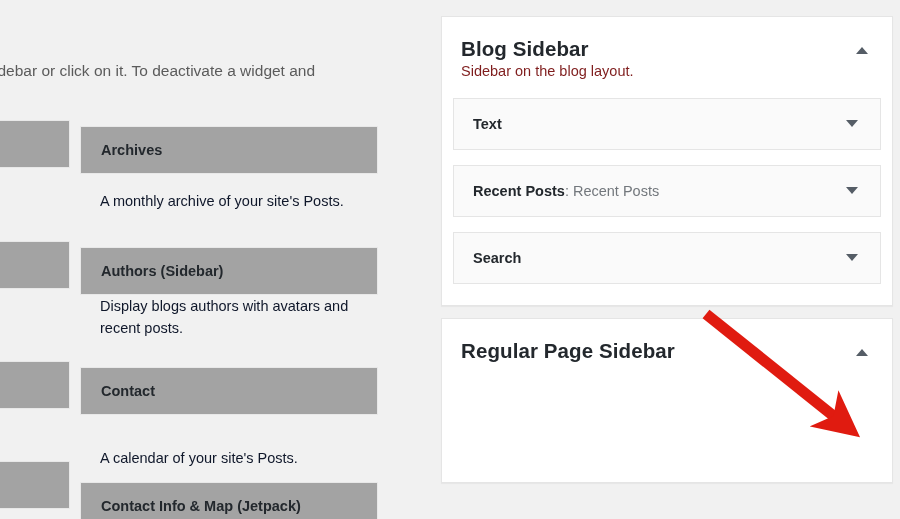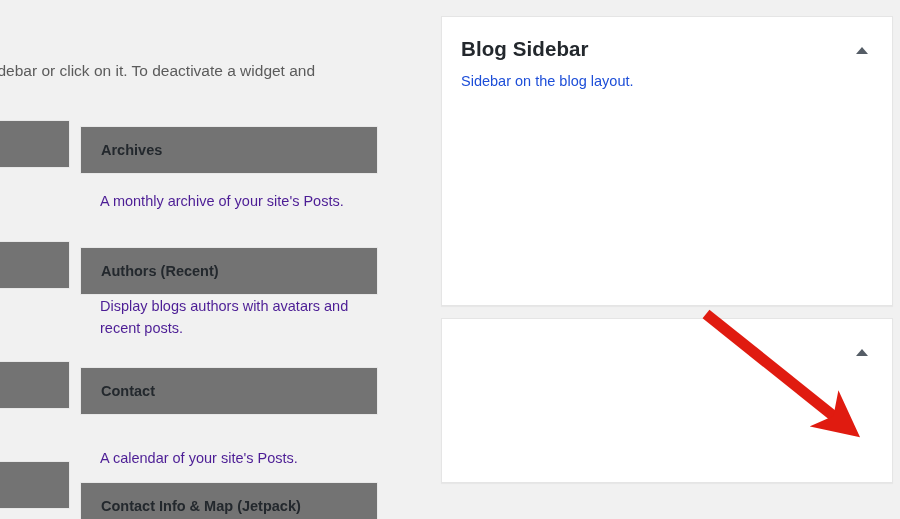--- a/index.html
+++ b/index.html
@@ -38,42 +38,42 @@
 
   .widget-col {
     position: absolute;
     top: 0;
   }
   #col-a { left: -60px; width: 130px; }
   #col-b { left: 80px;  width: 298px; }
 
   .widget-card {
     position: absolute;
-    background: #737373;
+    background: #a3a3a3;
     border: 1px solid #e8e8e8;
     box-sizing: border-box;
     height: 48px;
     display: flex;
     align-items: center;
     padding-left: 20px;
   }
   #col-a .widget-card { width: 130px; left: 0; }
   #col-b .widget-card { width: 298px; left: 0; }
 
   .widget-title {
     font-size: 14.5px;
     font-weight: bold;
     color: #23282d;
     white-space: nowrap;
   }
 
   .widget-desc {
     position: absolute;
     font-size: 14.5px;
-    color: #4c1d95;
+    color: #0f172a;
     line-height: 1.5;
     left: 20px;
     width: 280px;
   }
   #col-a .widget-desc { left: 20px; width: 160px; white-space: nowrap; }
 
   
   #right-region {
     position: absolute;
     left: 441px;
@@ -100,22 +100,21 @@
   }
   .panel-title {
     font-size: 20.5px;
     font-weight: bold;
     color: #23282d;
     letter-spacing: .1px;
     line-height: 1.2;
   }
   .panel-sub {
     font-size: 14.5px;
-    color: #1d4ed8;
-    margin-top: 10px;
+    color: #7f1d1d;
     line-height: 1.3;
   }
   .panel-toggle {
     position: absolute;
     right: 22px;
     top: 26px;
     width: 16px;
     height: 16px;
     cursor: pointer;
   }
@@ -215,21 +214,21 @@
     </div>
   </div>
 
   <div class="widget-col" id="col-b">
     <div class="widget-card" style="top:126px">
       <span class="widget-title">Archives</span>
     </div>
     <div class="widget-desc" style="top:191px">A monthly archive of your site's Posts.</div>
 
     <div class="widget-card" style="top:247px">
-      <span class="widget-title">Authors (Recent)</span>
+      <span class="widget-title">Authors (Sidebar)</span>
     </div>
     <div class="widget-desc" style="top:296px">Display blogs authors with avatars and recent posts.</div>
 
     <div class="widget-card" style="top:367px">
       <span class="widget-title">Contact</span>
     </div>
     <div class="widget-desc" style="top:448px">A calendar of your site's Posts.</div>
 
     <div class="widget-card" style="top:482px">
       <span class="widget-title">Contact Info &amp; Map (Jetpack)</span>
@@ -240,24 +239,45 @@
 <div id="right-region">
 
   <div class="sidebar-panel" id="panel-blog">
     <div class="panel-head">
       <div class="panel-title">Blog Sidebar</div>
       <div class="panel-sub">Sidebar on the blog layout.</div>
       <div class="panel-toggle">
         <span class="caret-up"></span>
       </div>
     </div>
+    <div class="widget-rows">
+      <div class="widget-row">
+        <span class="row-label">Text</span>
+        <div class="row-toggle">
+          <span class="caret-down"></span>
+        </div>
+      </div>
+      <div class="widget-row">
+        <span class="row-label"><span>Recent Posts</span><span class="row-sub">: Recent Posts</span></span>
+        <div class="row-toggle">
+          <span class="caret-down"></span>
+        </div>
+      </div>
+      <div class="widget-row">
+        <span class="row-label">Search</span>
+        <div class="row-toggle">
+          <span class="caret-down"></span>
+        </div>
+      </div>
+    </div>
   </div>
 
   <div class="sidebar-panel" id="panel-regular">
     <div class="panel-head">
+      <div class="panel-title">Regular Page Sidebar</div>
       <div class="panel-toggle">
         <span class="caret-up"></span>
       </div>
     </div>
   </div>
 </div>
 
 <svg id="annotation-arrow" viewBox="0 0 900 519" xmlns="http://www.w3.org/2000/svg">
   <defs>
     <marker id="redhead" markerWidth="4.2" markerHeight="4.2" refX="1.4" refY="2.1" orient="auto" markerUnits="strokeWidth">

